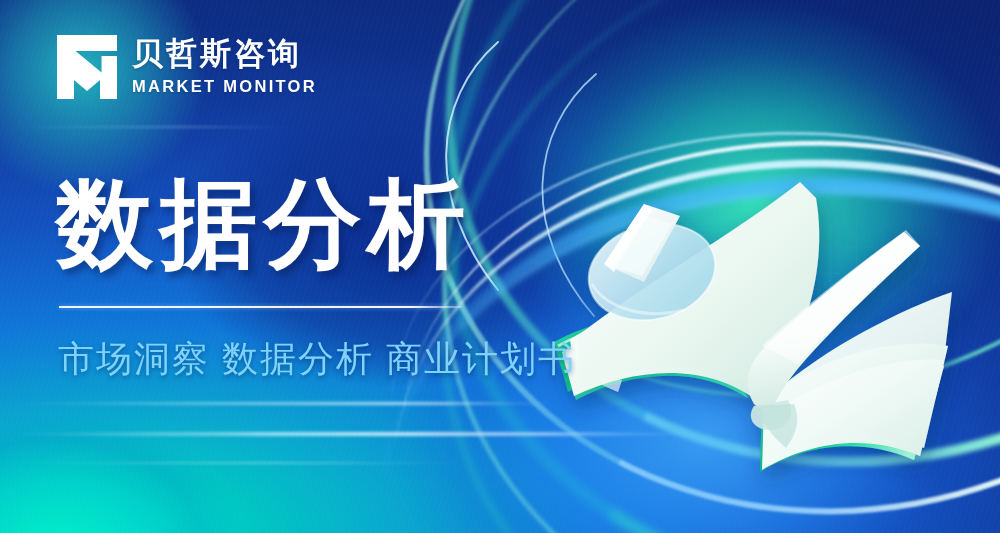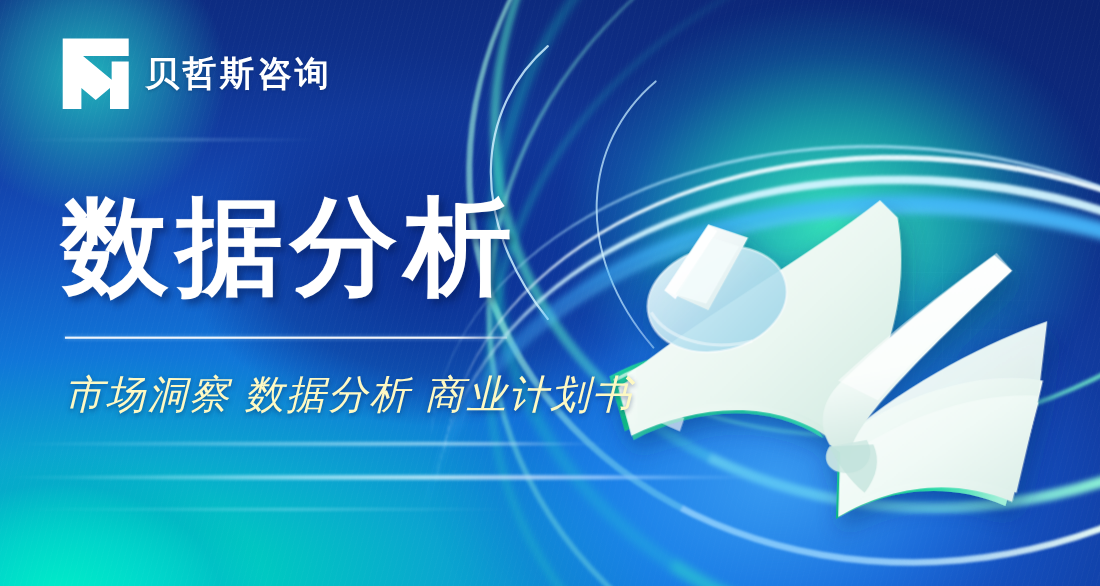--- a/index.html
+++ b/index.html
@@ -155,26 +155,25 @@
     white-space:nowrap;
   }
   .rule{
     position:absolute; left:59px; top:306px;
     width:402px; height:2px;
     background:linear-gradient(90deg, rgba(255,255,255,.92) 0%, rgba(255,255,255,.95) 88%, rgba(255,255,255,.35) 100%);
     box-shadow:0 0 4px rgba(180,225,255,.5);
   }
   .subtitle{
     position:absolute; left:58px; top:336px;
-    color:#fef9c3;
+    color:#7dd3fc;
     font-size:36px; font-weight:400;
     letter-spacing:2px; line-height:1.25;
     white-space:nowrap;
     text-shadow:0 2px 5px rgba(5,30,85,.45);
-    font-style:italic;
   }
 
   
   .book{
     position:absolute; left:548px; top:160px;
     width:420px; height:300px;
   }
   .book svg{ width:100%; height:100%; overflow:visible; }
 </style>
 </head>
@@ -299,20 +298,21 @@
       </g>
     </svg>
   </div>
 
   <div class="logo">
     <svg class="logo-mark" viewBox="0 0 62 66">
       <path fill="#ffffff" d="M1 1 H61 V17 H19.5 L45.5 38.5 V22 H61 V65 H44 V46 L31 57 L18 46 V65 H1 Z"></path>
     </svg>
     <div class="logo-text">
       <div class="logo-cn">贝哲斯咨询</div>
+      <div class="logo-en">MARKET MONITOR</div>
     </div>
   </div>
 
   <div class="headline">数据分析</div>
   <div class="rule"></div>
   <div class="subtitle">市场洞察  数据分析  商业计划书</div>
 
 </div>
 
 </body></html>

